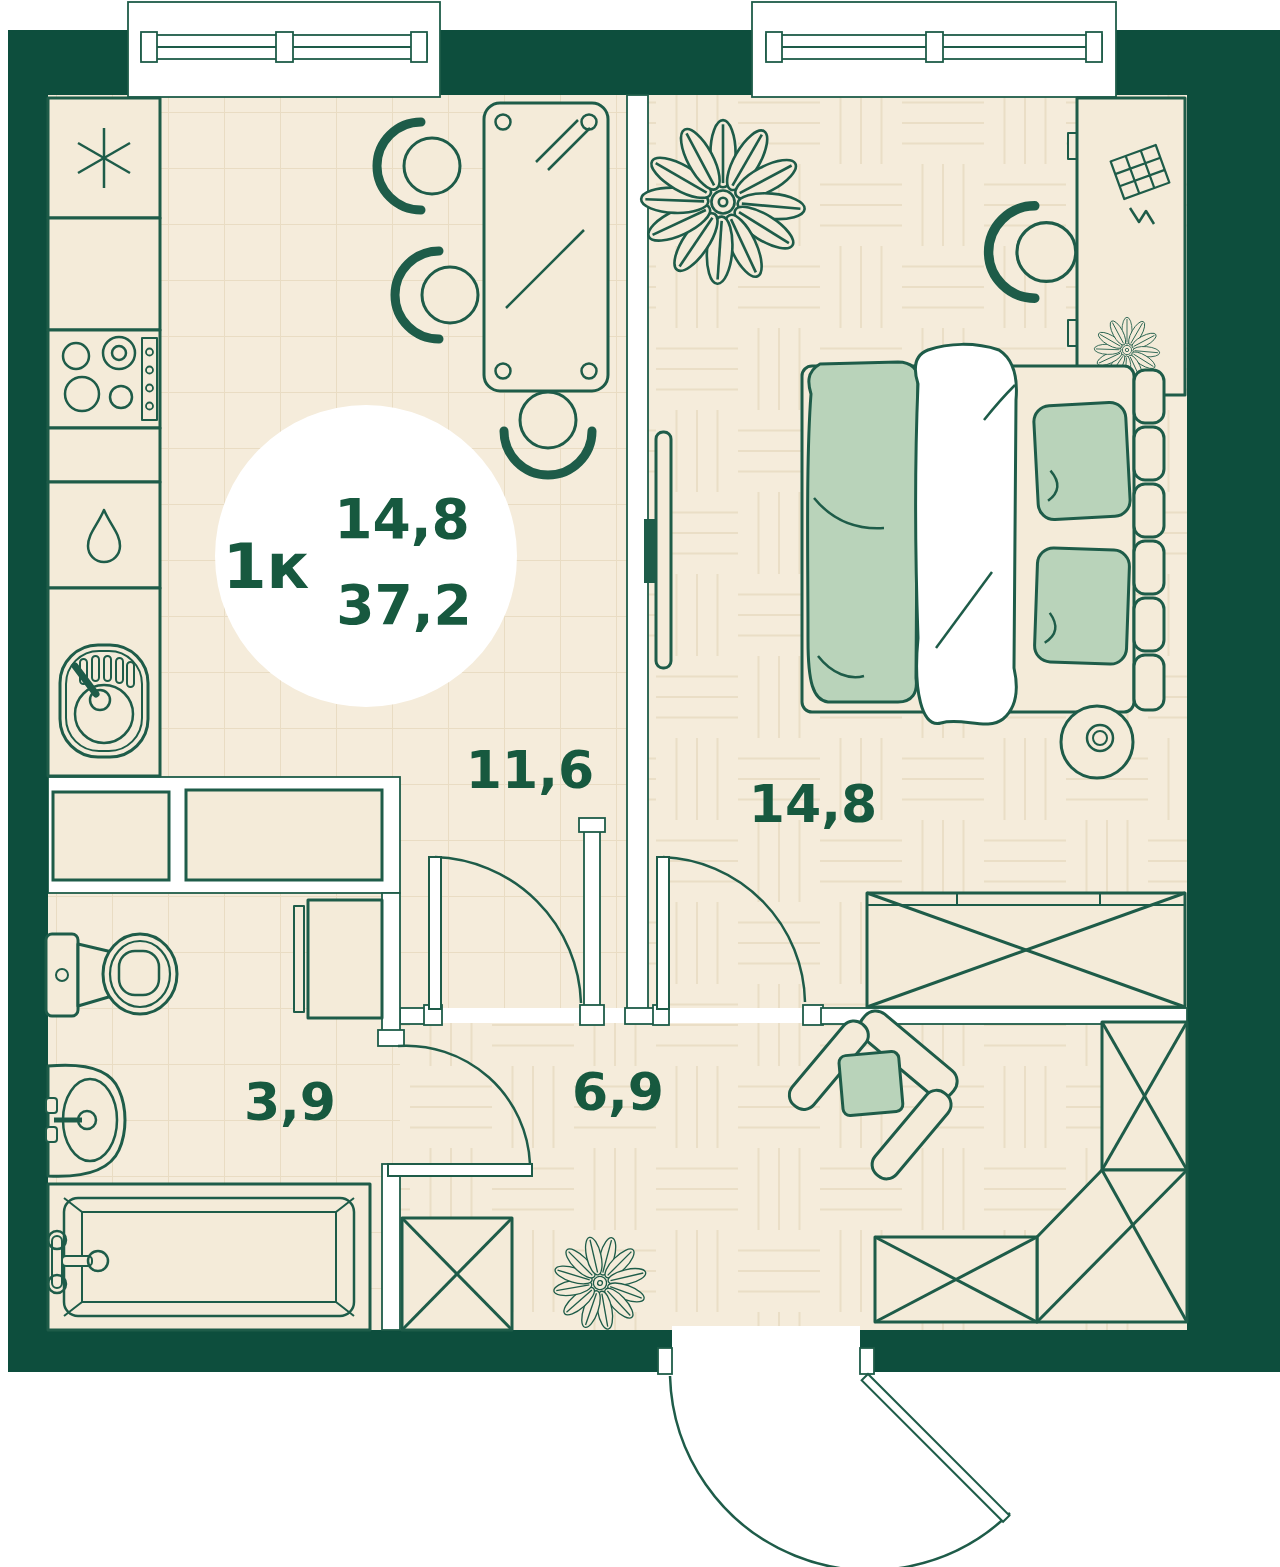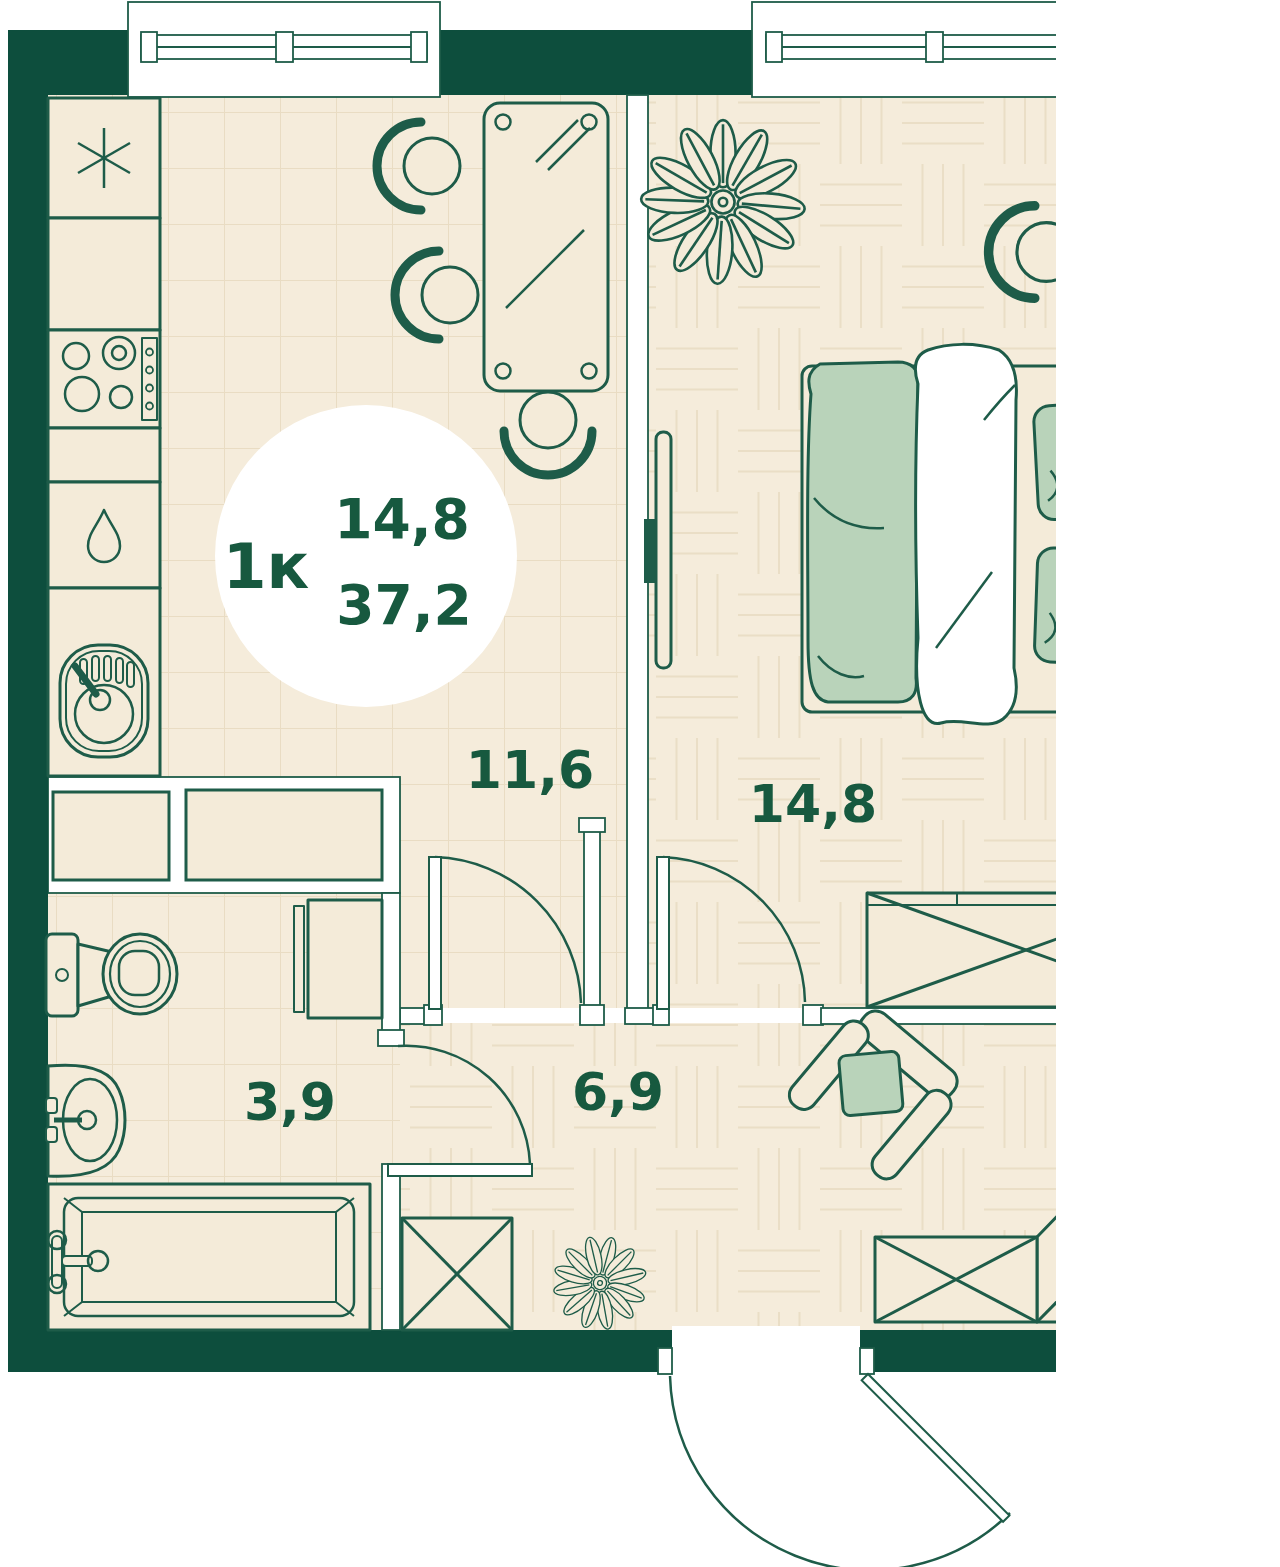--- a/index.html
+++ b/index.html
@@ -1,16 +1,16 @@
 <!DOCTYPE html>
 <html><head>
 <meta charset="utf-8">
 <style>
   html,body{margin:0;padding:0;background:#ffffff;}
-  .stage{position:relative;width:1056px;height:1567px;background:#ffffff;overflow:hidden;}
+  .stage{position:relative;width:1280px;height:1567px;background:#ffffff;overflow:hidden;}
   svg{display:block;width:1280px;height:1567px;}
   .lbl{font-family:"DejaVu Sans","Liberation Sans",sans-serif;font-weight:600;fill:#17593f;}
   .badge-type{font-size:63px;}
   .badge-num{font-size:55px;}
   .room-num{font-size:52px;}
 </style>
 </head>
 <body>
 
 <div class="stage">

